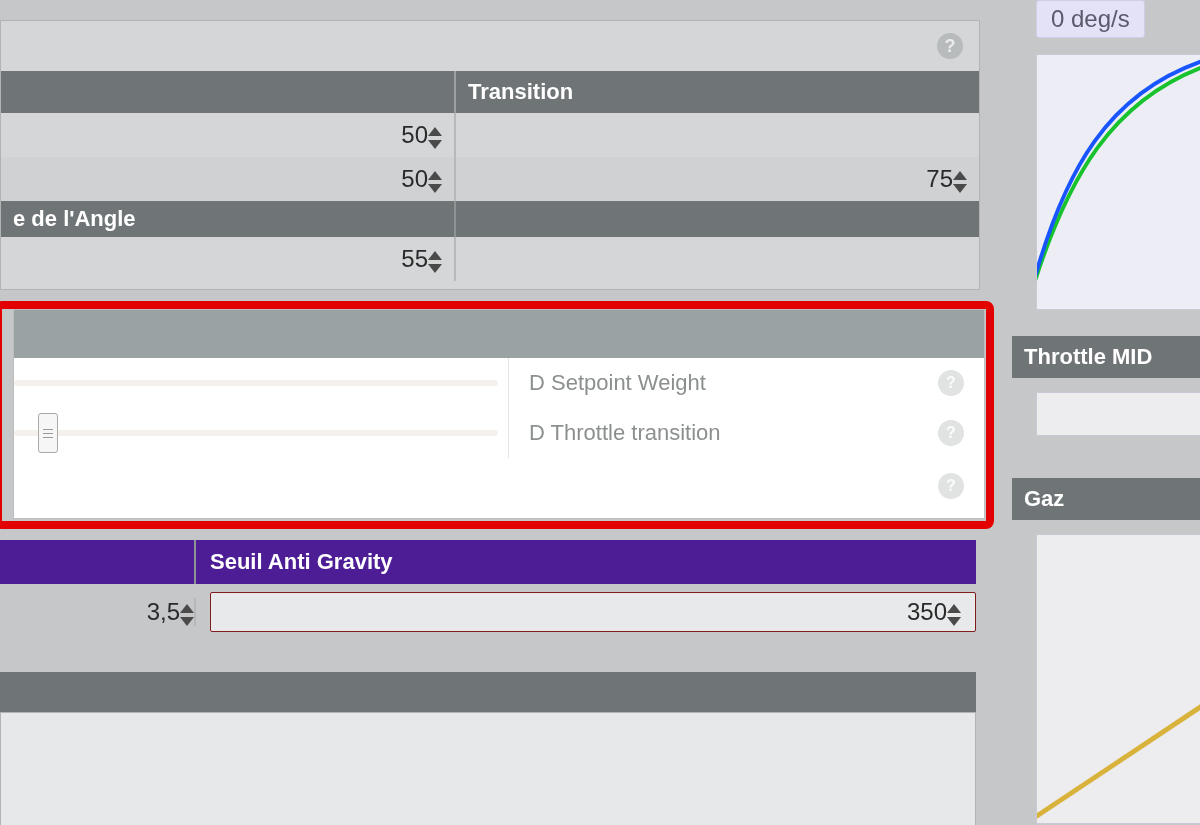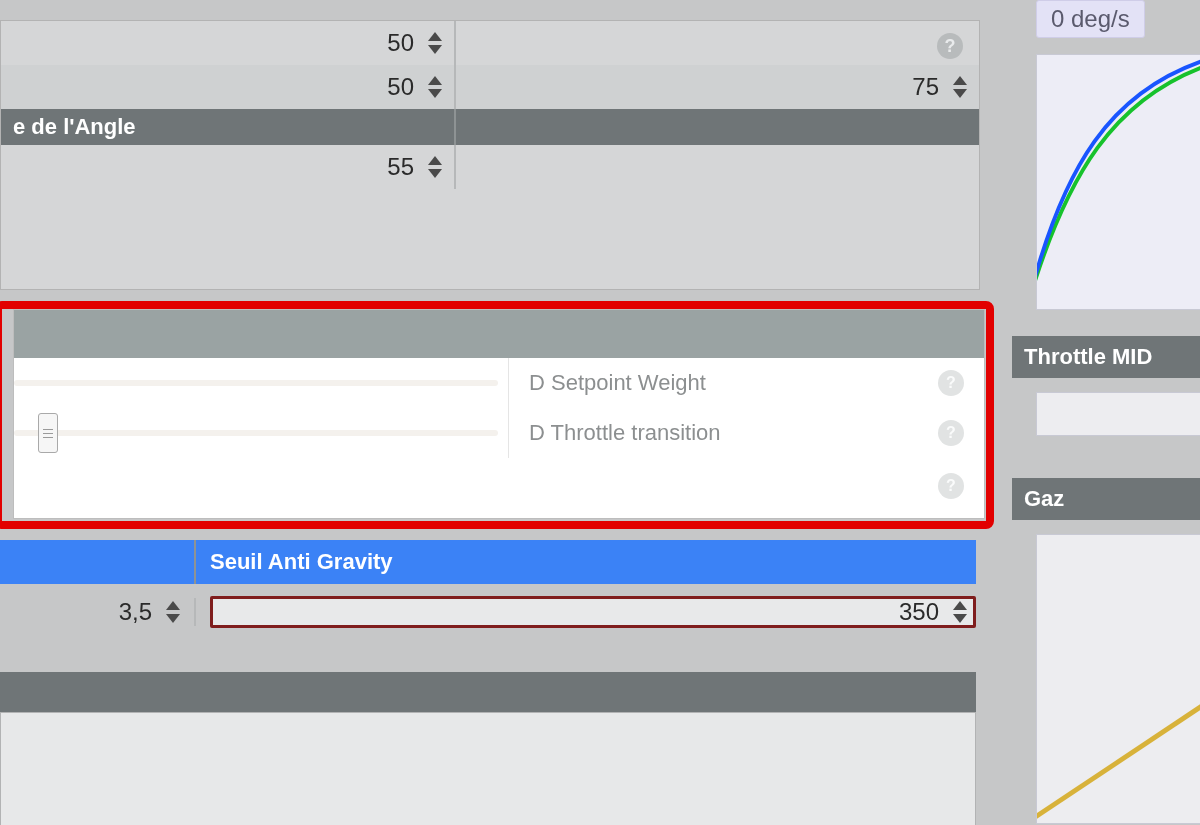--- a/index.html
+++ b/index.html
@@ -50,23 +50,23 @@
   }
   .data-row.band { background: #cfd1d2; }
   .spin-cell {
     display: flex; align-items: center; justify-content: flex-end;
     padding-right: 12px;
     border-right: 2px solid #b6b8b9;
     width: 455px;
   }
   .spin-cell.full-r { border-right: none; width: auto; flex:1; }
   .spin {
-    display: inline-flex; align-items: center;
+    display: inline-flex; align-items: flex-end;
     font-size: 24px; color: #2a2a2a; font-weight: 500;
-    gap: 14px;
+    gap: 0;
   }
   .spin .arrows {
     display: inline-flex; flex-direction: column; line-height: 0;
     gap: 4px;
   }
   .spin .arrows span {
     width: 0; height: 0; border-left: 7px solid transparent; border-right: 7px solid transparent;
   }
   .spin .arrows .up { border-bottom: 9px solid #4a4a4a; }
   .spin .arrows .dn { border-top: 9px solid #4a4a4a; }
@@ -112,29 +112,29 @@
   }
   .sp-handle i { width:10px; height:1px; background:#9a9a9a; display:block;}
   .sp-label { flex:1; padding-left:20px; color:#8c8f90; font-size:22px; font-weight:500;}
   .sp-help {
     width:26px; height:26px; border-radius:50%; background:#e1e3e3; color:#fafbfb;
     display:inline-flex; align-items:center; justify-content:center; font-weight:700;
     position:absolute; right:20px;
   }
   
   .ag-wrap { position:absolute; left:0; top:540px; width:976px; }
-  .ag-hdr { display:flex; background:#3b82f6; color:#fff; height:44px; font-size:22px; font-weight:600;}
+  .ag-hdr { display:flex; background:#4c1d95; color:#fff; height:44px; font-size:22px; font-weight:600;}
   .ag-hdr .l { width:196px; border-right:2px solid #8e9394;}
   .ag-hdr .r { flex:1; padding-left:14px; display:flex; align-items:center;}
   .ag-body { display:flex; height:56px; align-items:center;}
-  .ag-body .l { width:196px; display:flex; justify-content:flex-end; align-items:center; padding-right:14px; border-right:2px solid #b6b8b9;}
+  .ag-body .l { width:196px; display:flex; justify-content:flex-end; align-items:center; border-right:2px solid #b6b8b9;}
   .ag-body .r { flex:1; padding-left:14px; display:flex; align-items:center; }
   .long-input {
-    flex:1; height:32px; background:#e8e9ea; border:3px solid #7f1d1d; border-radius:2px;
-    display:flex; align-items:center; justify-content:flex-end; padding-right:6px;
+    flex:1; height:40px; background:#e8e9ea; border:1px solid #7f1d1d; border-radius:2px;
+    display:flex; align-items:center; justify-content:flex-end; padding-right:14px;
   }
   
   .bottom-strip { position:absolute; left:0; top:672px; width:976px; }
   .bottom-strip .bar { background:#6f7577; height:40px; }
   .bottom-strip .body { background:#e7e8e9; height:120px; border:1px solid #b2b3b4;}
   
   .badge {
     display:inline-block; background:#e3e2f6; color:#5a5a6d; font-size:24px; font-weight:500;
     padding:4px 14px; border-radius:3px; border:1px solid #cfcde8;
   }
@@ -152,20 +152,24 @@
   svg { display:block; }
 </style>
 </head>
 <body>
 
 <div class="main-col">
 
   <div class="panel" style="margin-top:20px; height:270px; position:relative;">
     <span class="help-dot" style="top:12px;">?</span>
 
+    <div class="hdr-row" style="margin-top:50px;">
+      <div class="cell-l"></div>
+      <div class="cell-r">Transition</div>
+    </div>
 
     <div class="data-row">
       <div class="spin-cell">
         <span class="spin">
           <span>50</span>
           <span class="arrows">
               <span class="up"></span>
               <span class="dn"></span>
             </span>
         </span>

